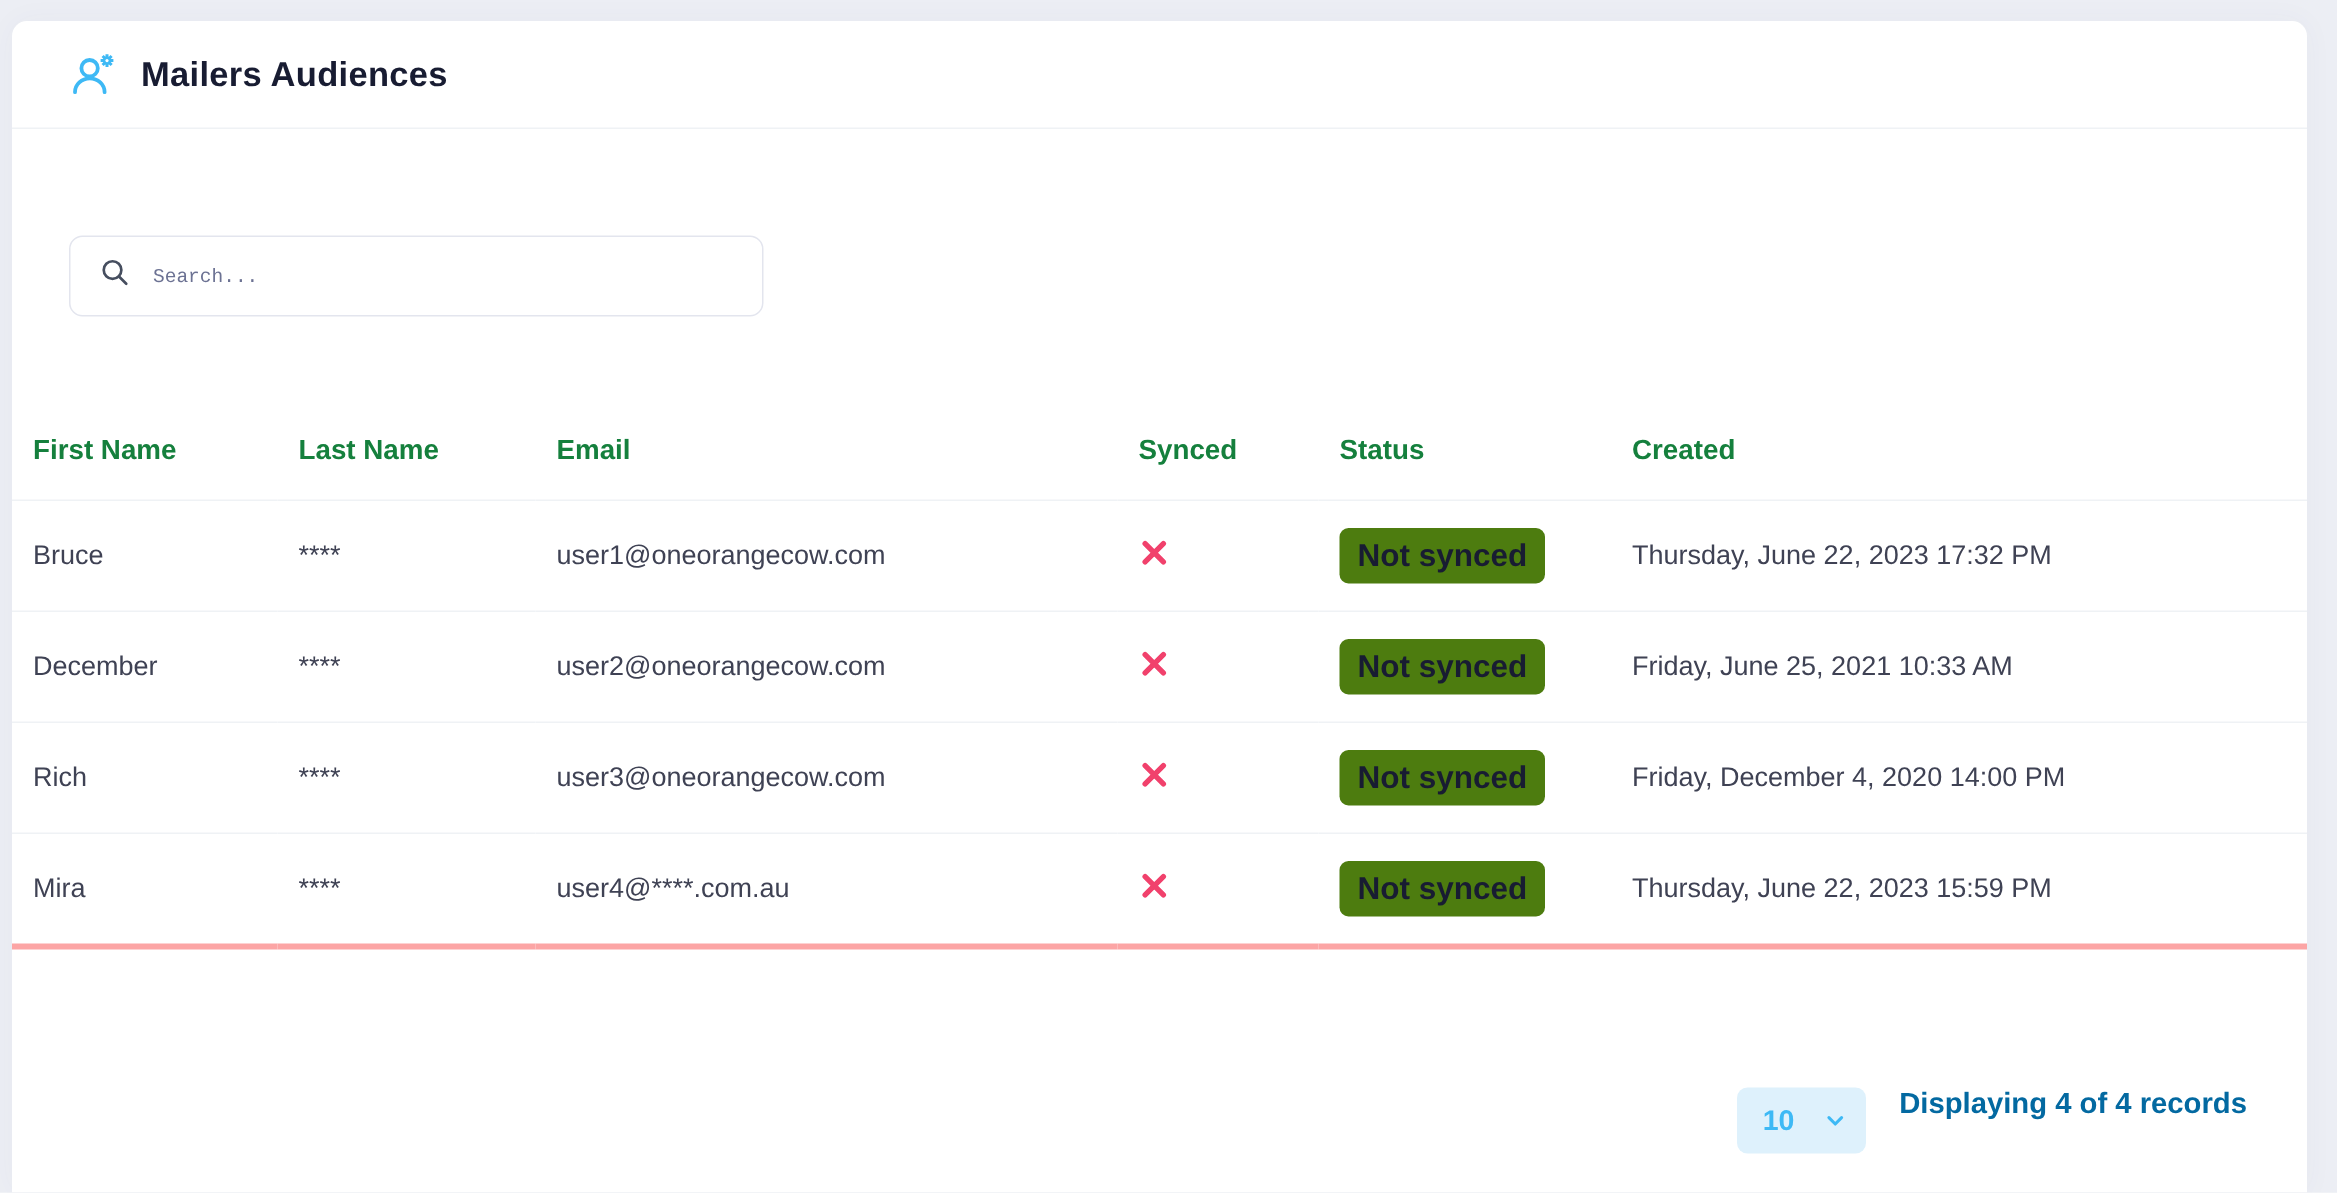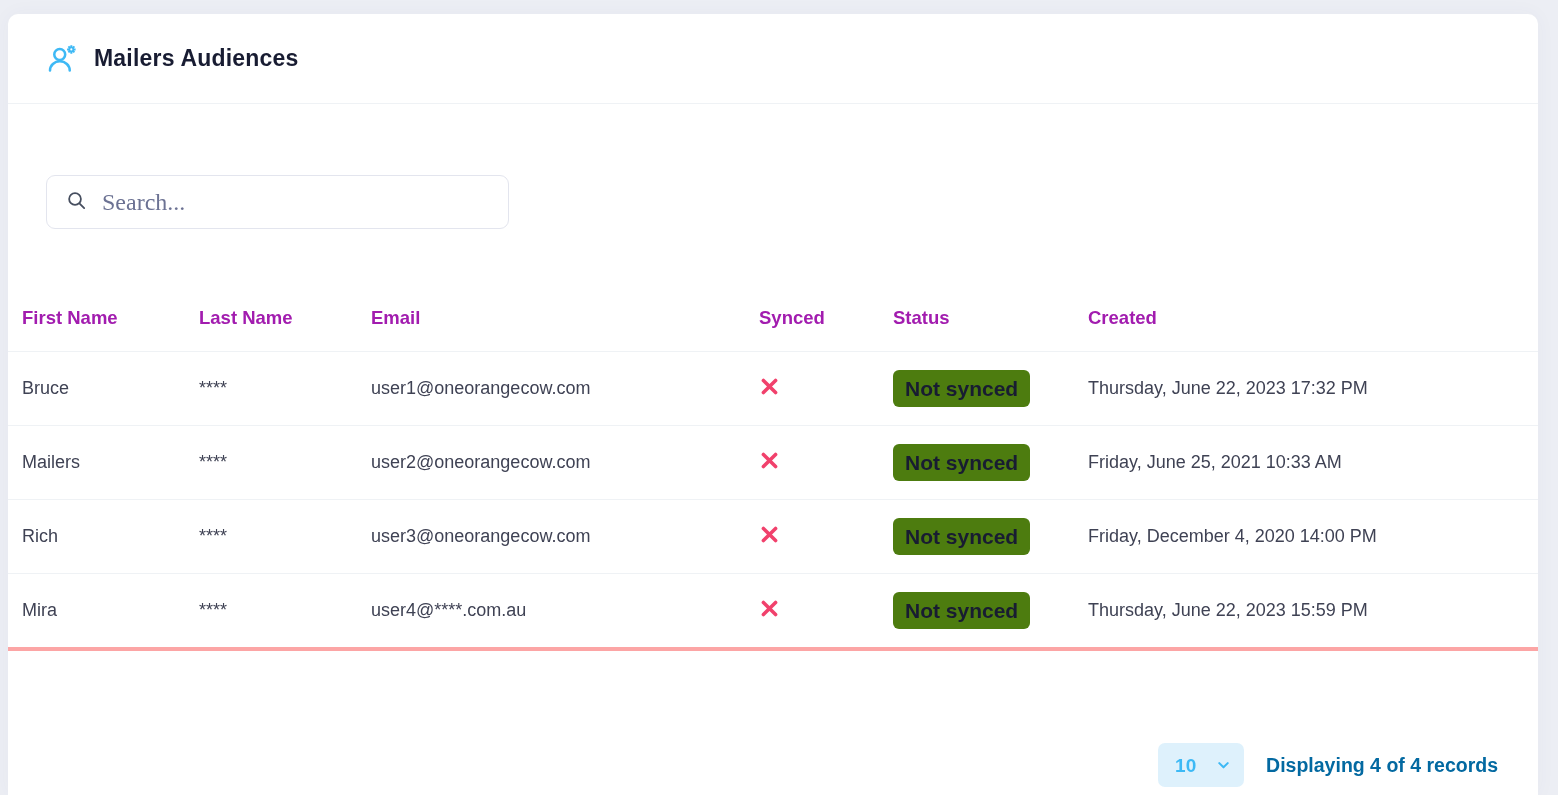--- a/index.html
+++ b/index.html
@@ -13,21 +13,21 @@
   }
   .card {
     margin: 14px 20px 0 8px;
     height: 781px;
     background: #ffffff;
     border-radius: 10px 10px 0 0;
     box-shadow: 0 0 20px rgba(76,87,125,0.04);
   }
   
   .card-header {
-    height: 90px;
+    height: 72px;
     display: flex;
     align-items: center;
     justify-content: space-between;
     padding: 0 40px 0 38px;
     border-bottom: 1px solid #eff2f5;
   }
   .title-wrap { display: flex; align-items: center; gap: 16px; }
   .title-wrap svg { display: block; }
   .page-title {
     font-size: 23px;
@@ -60,38 +60,38 @@
     display: flex;
     align-items: center;
     gap: 13px;
     padding: 0 19px;
     background: #fff;
   }
   .search-wrap input {
     flex: 1;
     border: none;
     outline: none;
-    font-family: Liberation Serif, serif;
-    font-size: 24px;
+    font-family: Liberation Mono, monospace;
+    font-size: 13px;
     color: #737373;
     background: transparent;
   }
   .search-wrap input::placeholder { color: #6c7293; }
   
   table {
     width: 100%;
     border-collapse: collapse;
     table-layout: fixed;
     margin-top: 66px;
   }
   th {
     text-align: left;
     font-size: 18.5px;
     font-weight: 700;
-    color: #a21caf;
+    color: #15803d;
     padding: 12px 10px 22px 14px;
   }
   td {
     font-size: 18px;
     color: #3f4254;
     padding: 18px 10px 18px 14px;
   }
   tbody tr { border-top: 1px solid #eff2f5; }
   tbody tr:last-child { border-bottom: 4px solid #fca5a5; }
   .badge {
@@ -104,21 +104,21 @@
     border-radius: 6px;
     line-height: 1;
   }
   .x-icon { display: inline-block; line-height: 0; }
   
   .pagination {
     margin-top: 92px;
     padding-right: 40px;
     display: flex;
     justify-content: flex-end;
-    align-items: center;
+    align-items: flex-start;
     gap: 22px;
   }
   .page-size {
     position: relative;
     width: 86px;
     height: 44px;
     background: #def1fc;
     border-radius: 7px;
   }
   .page-size select {
@@ -213,21 +213,21 @@
         </svg>
       </span>
     </td>
     <td>
       <span class="badge">Not synced</span>
     </td>
     <td>Thursday, June 22, 2023 17:32 PM</td>
   </tr>
 
   <tr>
-    <td>Mailers</td>
+    <td>December</td>
     <td>****</td>
     <td>user2@oneorangecow.com</td>
     <td>
       <span class="x-icon">
         <svg width="21" height="21" viewBox="0 0 20 20" fill="none">
           <path d="M4.2 4.2L15.8 15.8M15.8 4.2L4.2 15.8" stroke="#f1416c" stroke-width="3.4" stroke-linecap="round"></path>
         </svg>
       </span>
     </td>
     <td>

